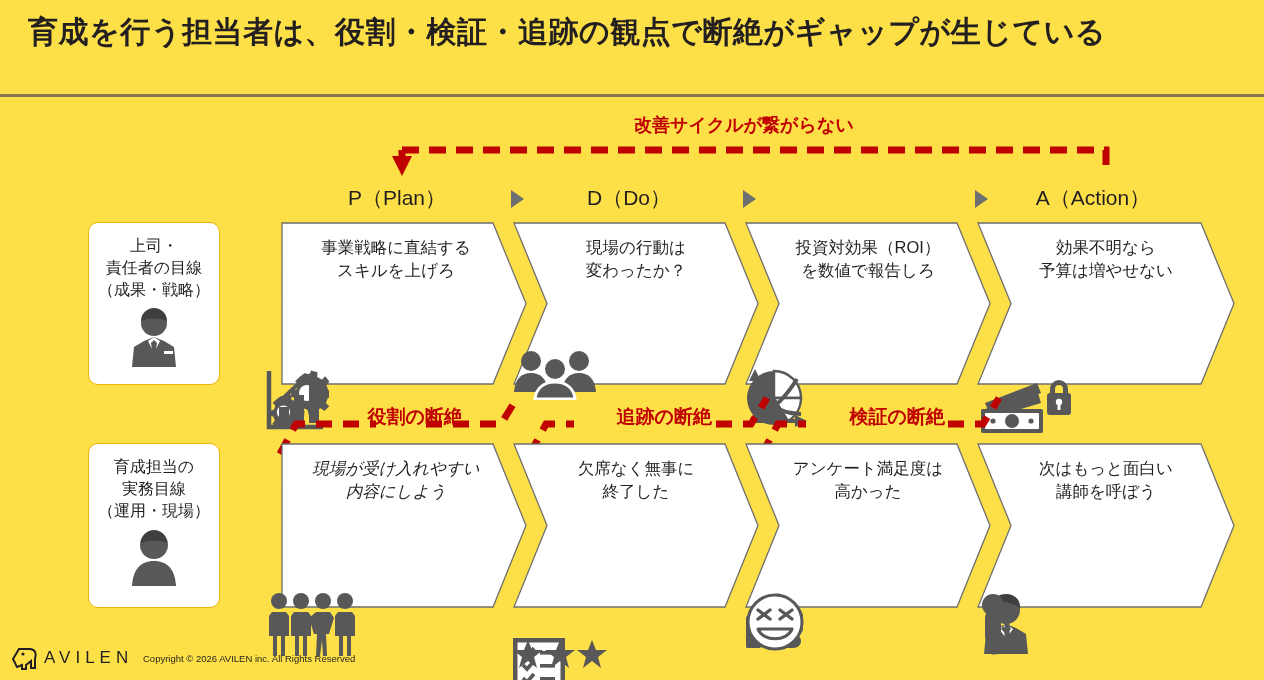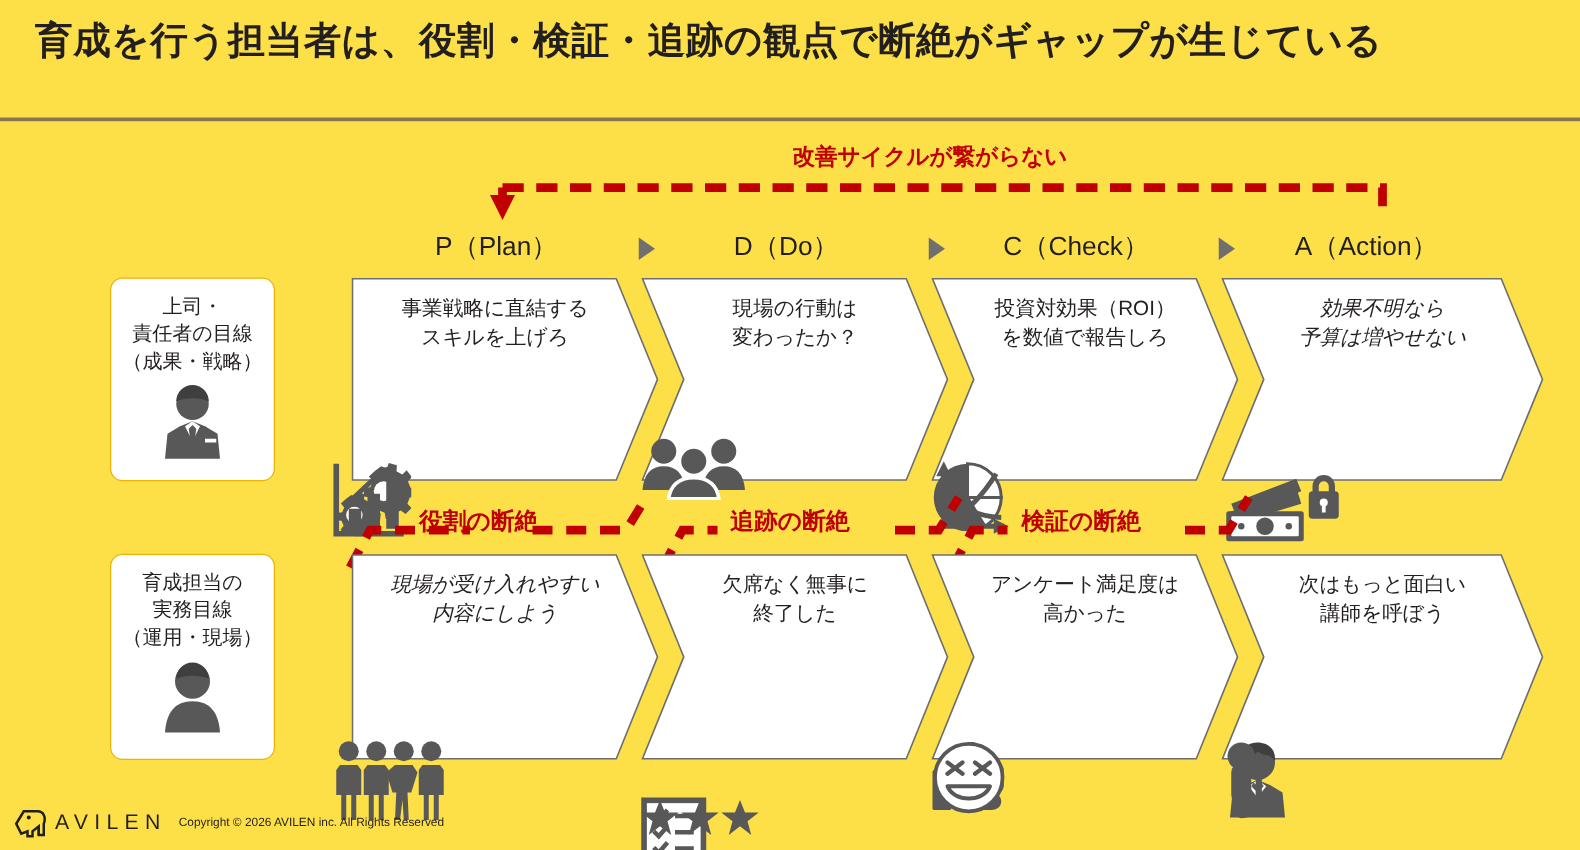--- a/index.html
+++ b/index.html
@@ -69,21 +69,21 @@
     text-align: center; line-height: 1.4; white-space: pre-line;
   }
   .chev-icons {
     position: absolute; bottom: 16px; left: 0; width: 100%;
     display: flex; align-items: flex-end; justify-content: center; gap: 14px;
   }
 
   
   .gap-label {
     position: absolute; font-size: 19px; font-weight: bold; color: #C00000;
-    white-space: nowrap; text-align: center;
+    white-space: nowrap; text-align: right;
   }
   .gap-svg { position: absolute; }
 
   
   .footer-logo { position: absolute; left: 10px; top: 646px; }
   .footer-word {
     position: absolute; left: 44px; top: 648px;
     font-size: 17px; letter-spacing: 5px; color: #231f20;
   }
   .footer-copy {
@@ -104,21 +104,20 @@
   <svg class="cycle-arrow" width="740" height="40">
     <path d="M22,12 L726,12 L726,34" fill="none" stroke="#C00000" stroke-width="7" stroke-dasharray="17 10" stroke-linecap="butt"></path>
     <path d="M22,12 L22,24" fill="none" stroke="#C00000" stroke-width="7"></path>
     <polygon points="22,38 12,18 32,18" fill="#C00000"></polygon>
   </svg>
 
   <div class="pdca-head" style="left:281px; width:232px;">P（Plan）</div>
   <div class="sep-tri" style="left:511px;"></div>
   <div class="pdca-head" style="left:513px; width:232px;">D（Do）</div>
   <div class="sep-tri" style="left:743px;"></div>
-  <div class="pdca-head" style="left:745px; width:232px;">C（Check）</div>
   <div class="sep-tri" style="left:975px;"></div>
   <div class="pdca-head" style="left:977px; width:232px;">A（Action）</div>
 
   <div class="persona" style="top:222px; height:163px;">
     <div class="persona-text">上司・
 責任者の目線
 （成果・戦略）</div>
     <div class="persona-icon">
       <svg class="ic" width="60" height="62" viewBox="0 0 60 62">
         <circle cx="30" cy="16" r="13" fill="#585858"></circle>
@@ -221,21 +220,21 @@
             <polygon points="10,0 16,12 4,12" fill="#585858"></polygon>
             <polygon points="62,52 50,58 50,46" fill="#585858"></polygon>
             <path d="M16,12 C20,34 30,44 56,45" fill="none" stroke="#585858" stroke-width="4"></path>
             <path d="M16,45 C28,42 42,26 52,10" fill="none" stroke="#585858" stroke-width="4"></path>
           </svg>
         </span>
       </div>
     </div>
   </div>
 
-  <div class="chev" style="left:977px; top:222px; width:258px; height:163px;font-style:italic;">
+  <div class="chev" style="left:977px; top:222px; width:258px; height:163px;">
     <svg width="258" height="163" viewBox="0 0 258 163">
       <path d="M1,1 L224,1 L257,81.5 L224,162 L1,162 L34,81.5 Z" fill="#ffffff" stroke="#6f6f6f" stroke-width="1.3"></path>
     </svg>
     <div class="chev-body">
       <div class="chev-text">効果不明なら
 予算は増やせない</div>
       <div class="chev-icons" style="gap:0px;">
         <span>
           <svg class="ic" width="96" height="66" viewBox="0 0 96 66">
             <path d="M8,34 L60,14 L64,24 L12,44 Z" fill="#585858"></path>

